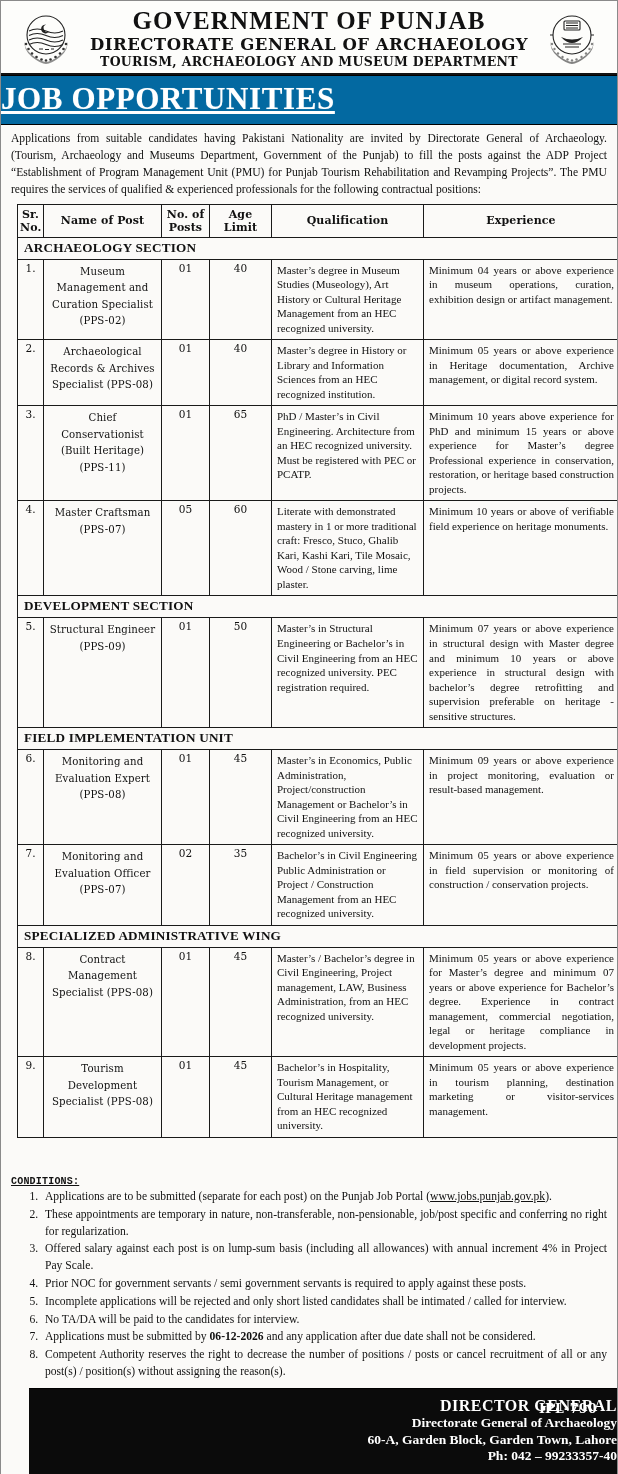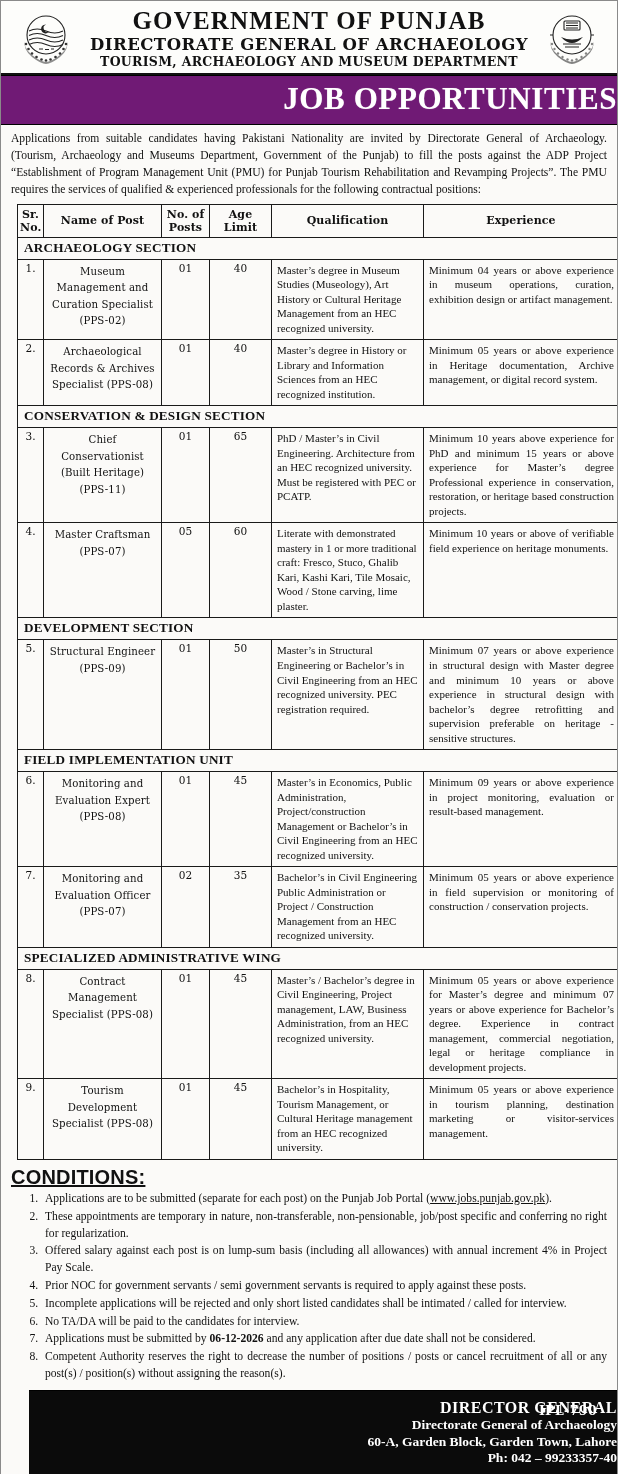--- a/index.html
+++ b/index.html
@@ -61,26 +61,27 @@
   .ttl-3 {
     font-size: 12.5px;
     font-weight: bold;
     letter-spacing: 0.3px;
     font-family: "DejaVu Serif", serif;
     margin-top: 1px;
   }
 
   
   .banner {
-    background: #701a75;
+    background: #0369a1;
     color: #fff;
-    text-align: right;
+    text-align: left;
     padding: 5px 0 7px 0;
     border-top: 1px solid #000;
     border-bottom: 1px solid #000;
+    text-decoration: underline;
   }
   .banner-title {
     font-size: 31px;
     font-weight: bold;
     letter-spacing: 0.6px;
     font-family: "Liberation Serif", serif;
     text-shadow: 0 0 1px rgba(255,255,255,.35);
   }
 
   
@@ -158,26 +159,27 @@
     padding: 3px 4px 4px 5px;
     font-family: "Liberation Serif", serif;
   }
   td.td-exp { text-align: justify; }
 
   
   .conditions {
     padding: 6px 10px 6px 10px;
   }
   .cond-title {
-    font-size: 20px;
+    font-size: 10px;
     font-weight: bold;
     text-decoration: underline;
-    font-family: Liberation Sans, sans-serif;
+    font-family: Liberation Mono, monospace;
     margin-bottom: 2px;
     letter-spacing: 0.2px;
+    margin-top: 32px;
   }
   ol.cond-list {
     margin: 0;
     padding-left: 30px;
     font-size: 11.6px;
     line-height: 1.45;
     font-family: "Liberation Serif", serif;
   }
   ol.cond-list li {
     text-align: justify;
@@ -323,23 +325,20 @@
           <td class="td-exp">Minimum 04 years or above experience in museum operations, curation, exhibition design or artifact management.</td>
         </tr>
         <tr>
           <td class="td-sr">2.</td>
           <td class="td-post">Archaeological Records &amp; Archives Specialist (PPS-08)</td>
           <td class="td-num">01</td>
           <td class="td-num">40</td>
           <td class="td-qual">Master’s degree in History or Library and Information Sciences from an HEC recognized institution.</td>
           <td class="td-exp">Minimum 05 years or above experience in Heritage documentation, Archive management, or digital record system.</td>
         </tr>
-        <tr class="section-row">
-          <td colspan="6">CONSERVATION &amp; DESIGN SECTION</td>
-        </tr>
         <tr>
           <td class="td-sr">3.</td>
           <td class="td-post">Chief Conservationist (Built Heritage) (PPS-11)</td>
           <td class="td-num">01</td>
           <td class="td-num">65</td>
           <td class="td-qual">PhD / Master’s in Civil Engineering. Architecture from an HEC recognized university. Must be registered with PEC or PCATP.</td>
           <td class="td-exp">Minimum 10 years above experience for PhD and minimum 15 years or above experience for Master’s degree Professional experience in conservation, restoration, or heritage based construction projects.</td>
         </tr>
         <tr>
           <td class="td-sr">4.</td>

